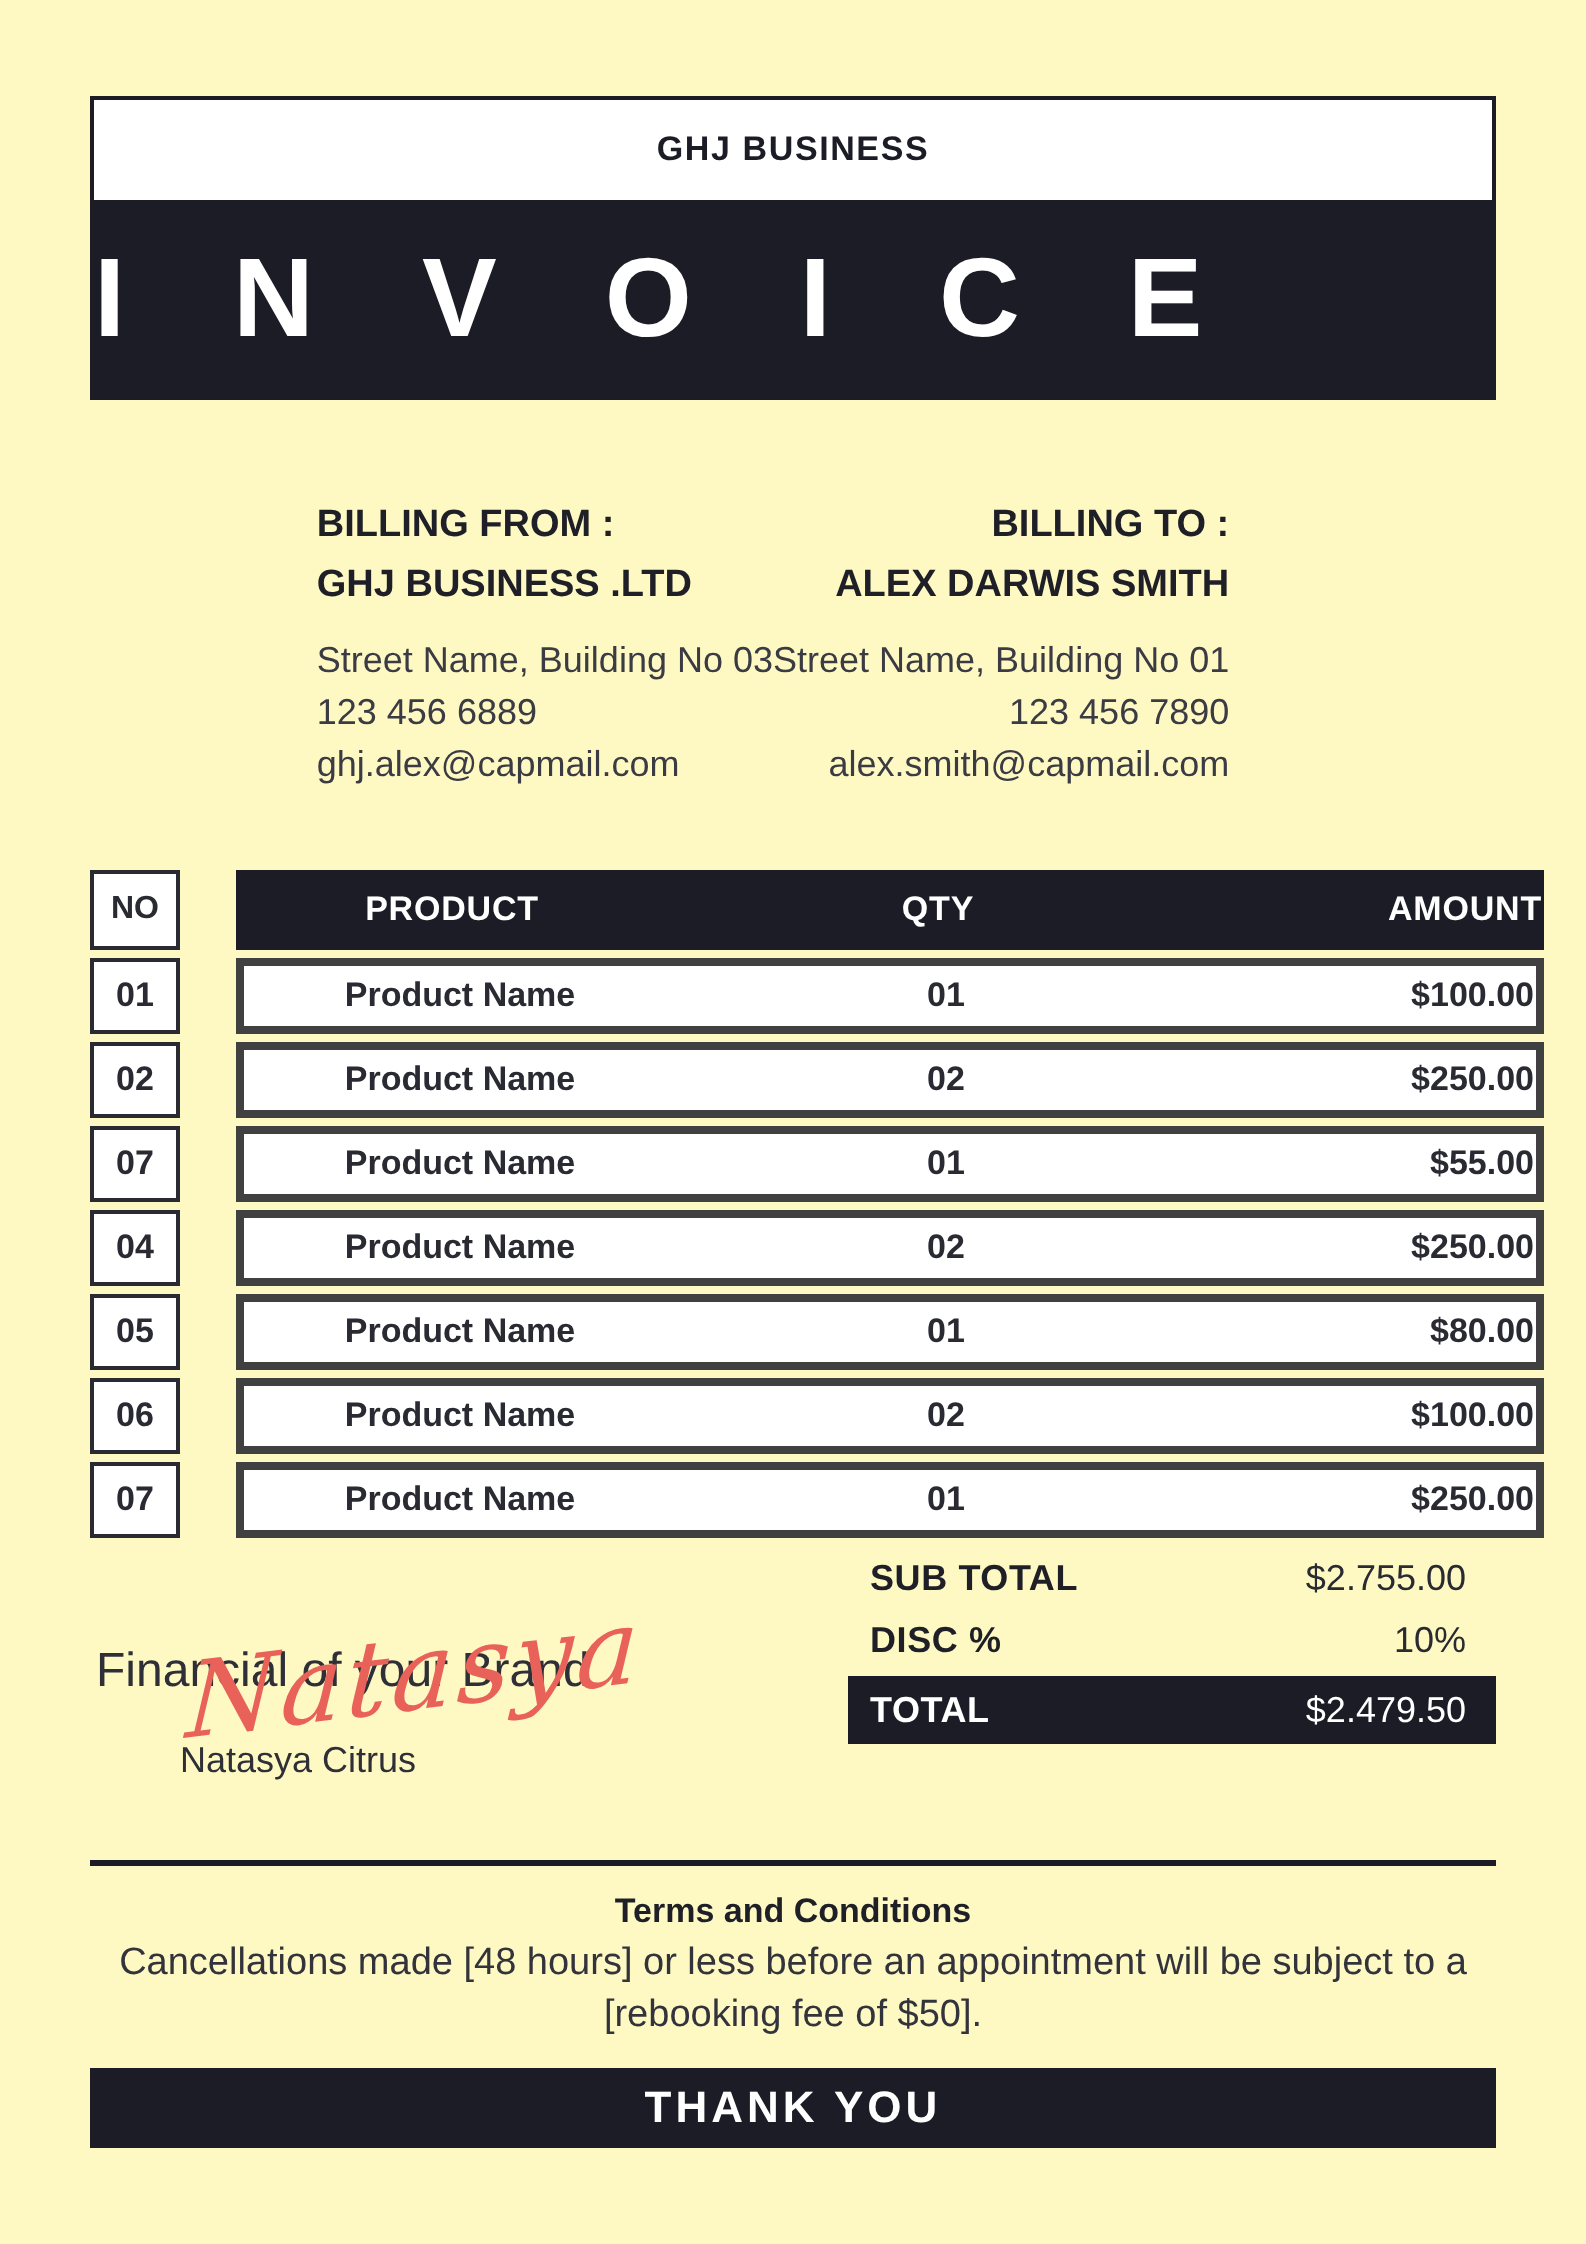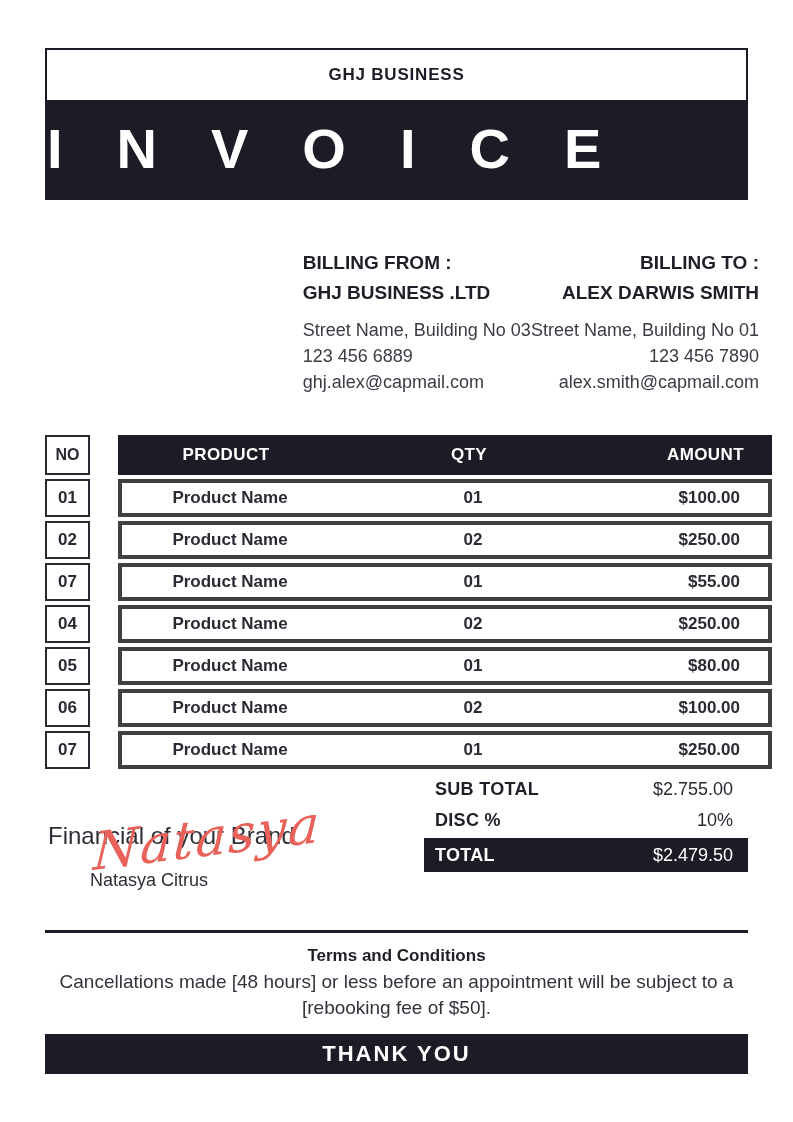--- a/index.html
+++ b/index.html
@@ -1,20 +1,20 @@
 <!DOCTYPE html>
 <html><head>
 <meta charset="utf-8">
 <style>
   * { margin:0; padding:0; box-sizing:border-box; }
   html,body { background:#e9e9e9; }
   body { font-family:"Liberation Sans", sans-serif; }
   .page {
     position:relative; width:793px; height:1122px;
-    background:#ffffff; margin:0 auto; overflow:hidden;
+    background:#fef9c3; margin:0 auto; overflow:hidden;
     color:#1f1f28;
   }
 
   
   .header-box {
     position:absolute; left:45px; top:48px; width:703px; height:152px;
     border:2px solid #1c1c26; display:flex; flex-direction:column;
   }
   .header-top {
     height:50px; background:#ffffff; display:flex;
@@ -25,22 +25,22 @@
     flex:1; background:#1c1c26; color:#ffffff;
     display:flex; align-items:center; justify-content:flex-start;
   }
   .doc-title {
     font-size:56px; font-weight:bold; letter-spacing:54px; margin-right:-54px;
     white-space:nowrap; line-height:1;
   }
 
   
   .billing {
-    position:absolute; left:64px; top:248px; width:699px;
-    display:flex; justify-content:flex-end;
+    position:absolute; left:39px; top:248px; width:699px;
+    display:flex; justify-content:center;
   }
   .billing-col { display:flex; flex-direction:column; }
   .billing-col.right { text-align:right; padding-right:4px; }
   .billing-heading { font-size:19px; font-weight:bold; line-height:30px; color:#1f1f28; }
   .billing-name { font-size:19px; font-weight:bold; line-height:30px; color:#1f1f28; }
   .billing-lines { margin-top:9px; font-size:18px; line-height:26px; color:#3b3b44; }
 
   
   .invoice-table { position:absolute; left:45px; top:435px; width:703px; }
   .t-row { display:grid; grid-template-columns:45px 4px 654px; margin-bottom:4px;gap:12px; }
@@ -59,21 +59,21 @@
   }
   .content-cell.head {
     background:#1c1c26; color:#ffffff; font-weight:bold; font-size:17px;
     letter-spacing:0.4px;
   }
   .content-cell.body {
     background:#ffffff; border:4px solid #404040; font-size:17px; color:#2a2a33;
   }
   .col-product { text-align:center; }
   .col-qty { text-align:center; }
-  .col-amount { text-align:right; padding-right:28px; }
+  .col-amount { text-align:right; padding-right:1px; }
 
   
   .totals { position:absolute; left:424px; top:774px; width:324px; }
   .totals-row {
     display:flex; justify-content:space-between; align-items:center;
     height:31px; padding:0 15px 0 11px; font-size:18px;
   }
   .totals-row .lbl { font-weight:bold; color:#1f1f28; letter-spacing:0.3px; }
   .totals-row .val { color:#2a2a33; }
   .totals-row.total {

